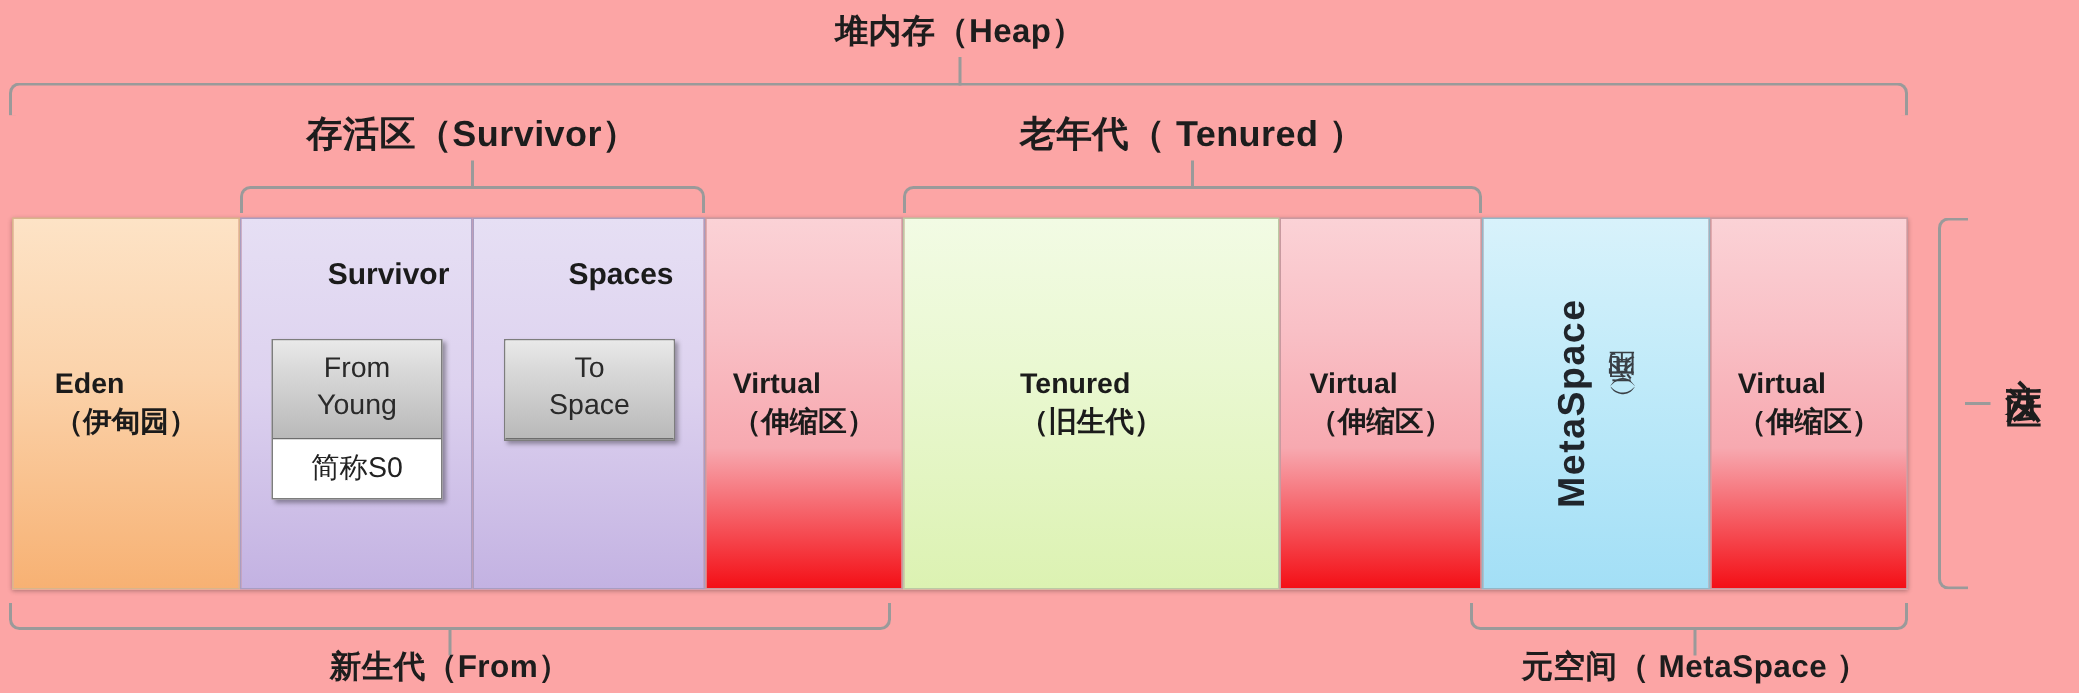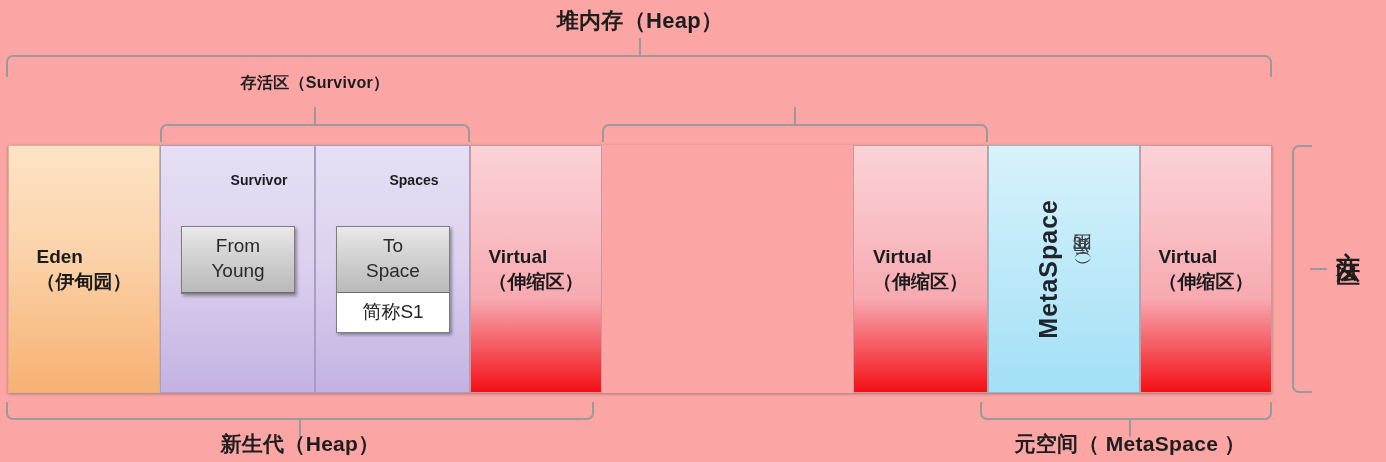--- a/index.html
+++ b/index.html
@@ -21,21 +21,21 @@
   
   .caption {
     position: absolute;
     font-weight: bold;
     color: #1d1d1d;
     white-space: nowrap;
     text-align: center;
     letter-spacing: 0.3px;
   }
   .caption.lvl1 { font-size: 22px; }
-  .caption.lvl2 { font-size: 16px; }
+  .caption.lvl2 { font-size: 24px; }
   .caption.lvl3 { font-size: 21px; }
 
   
   .bracket-down {            
     position: absolute;
     border-top: 2px solid #9a9a9a;
     border-left: 2px solid #9a9a9a;
     border-right: 2px solid #9a9a9a;
     border-radius: 7px 7px 0 0;
     box-sizing: border-box;
@@ -119,21 +119,21 @@
   }
 
   
   .seg-head {
     position: absolute;
     top: 26px;
     left: 0;
     right: 0;
     text-align: center;
     font-weight: bold;
-    font-size: 14px;
+    font-size: 20px;
     color: #1b1b1b;
     margin-left: 43px;
   }
 
   
   .space-box {
     position: absolute;
     top: 80px;
     width: 114px;
     box-sizing: border-box;
@@ -196,20 +196,21 @@
 </style>
 </head>
 <body>
 
 <div id="canvas">
 
   <div class="caption lvl1" style="left:500px; top:6px; width:280px;">堆内存（Heap）</div>
 
   <div class="caption lvl2" style="left:175px; top:73px; width:280px;">存活区（Survivor）</div>
 
+  <div class="caption lvl2" style="left:655px; top:73px; width:280px;">老年代（ Tenured ）</div>
 
   <div class="bracket-down" style="left:6px; top:55px; width:1266px; height:22px;"></div>
   <div class="tick-v" style="left:639px; top:38px; height:19px;"></div>
 
   <div class="bracket-down" style="left:160px; top:124px; width:310px; height:18px;"></div>
   <div class="tick-v" style="left:314px; top:107px; height:19px;"></div>
 
   <div class="bracket-down" style="left:602px; top:124px; width:386px; height:18px;"></div>
   <div class="tick-v" style="left:794px; top:107px; height:19px;"></div>
 
@@ -218,37 +219,41 @@
     <div class="seg fill-eden" style="left:0px; width:152px;">
       <div class="seg-label">Eden
 （伊甸园）</div>
     </div>
 
     <div class="seg fill-survivor" style="left:152px; width:155px;">
       <div class="seg-head">Survivor</div>
       <div class="space-box" style="left:20px;">
         <div class="space-box-top">From
 Young</div>
+        <div class="space-box-bottom">简称S0</div>
       </div>
     </div>
 
     <div class="seg fill-survivor" style="left:307px; width:155px;">
       <div class="seg-head">Spaces</div>
       <div class="space-box" style="left:20px;">
         <div class="space-box-top">To
 Space</div>
-        <div class="space-box-bottom">简称S1</div>
       </div>
     </div>
 
     <div class="seg fill-virtual" style="left:462px; width:132px;">
       <div class="seg-label">Virtual
 （伸缩区）</div>
     </div>
 
+    <div class="seg fill-tenured" style="left:594px; width:251px;">
+      <div class="seg-label">Tenured
+（旧生代）</div>
+    </div>
 
     <div class="seg fill-virtual" style="left:845px; width:135px;">
       <div class="seg-label">Virtual
 （伸缩区）</div>
     </div>
 
     <div class="seg fill-metaspace" style="left:980px; width:152px;">
       <div class="vtext-wrap">
         <div class="vtext">MetaSpace</div>
         <div class="vtext small">（元空间）</div>
@@ -265,17 +270,17 @@
   <div class="bracket-right" style="left:1292px; top:145px; width:20px; height:248px;"></div>
   <div class="tick-h" style="left:1310px; top:268px; width:17px;"></div>
   <div class="vcaption" style="left:1336px; top:232px;">方法区</div>
 
   <div class="bracket-up" style="left:6px; top:402px; width:588px; height:18px;"></div>
   <div class="tick-v" style="left:299px; top:418px; height:19px;"></div>
 
   <div class="bracket-up" style="left:980px; top:402px; width:292px; height:18px;"></div>
   <div class="tick-v" style="left:1129px; top:418px; height:19px;"></div>
 
-  <div class="caption lvl3" style="left:160px; top:430px; width:280px;">新生代（Heap）</div>
+  <div class="caption lvl3" style="left:160px; top:430px; width:280px;">新生代（From）</div>
 
   <div class="caption lvl3" style="left:990px; top:430px; width:280px;">元空间（ MetaSpace ）</div>
 
 </div>
 
 </body></html>

